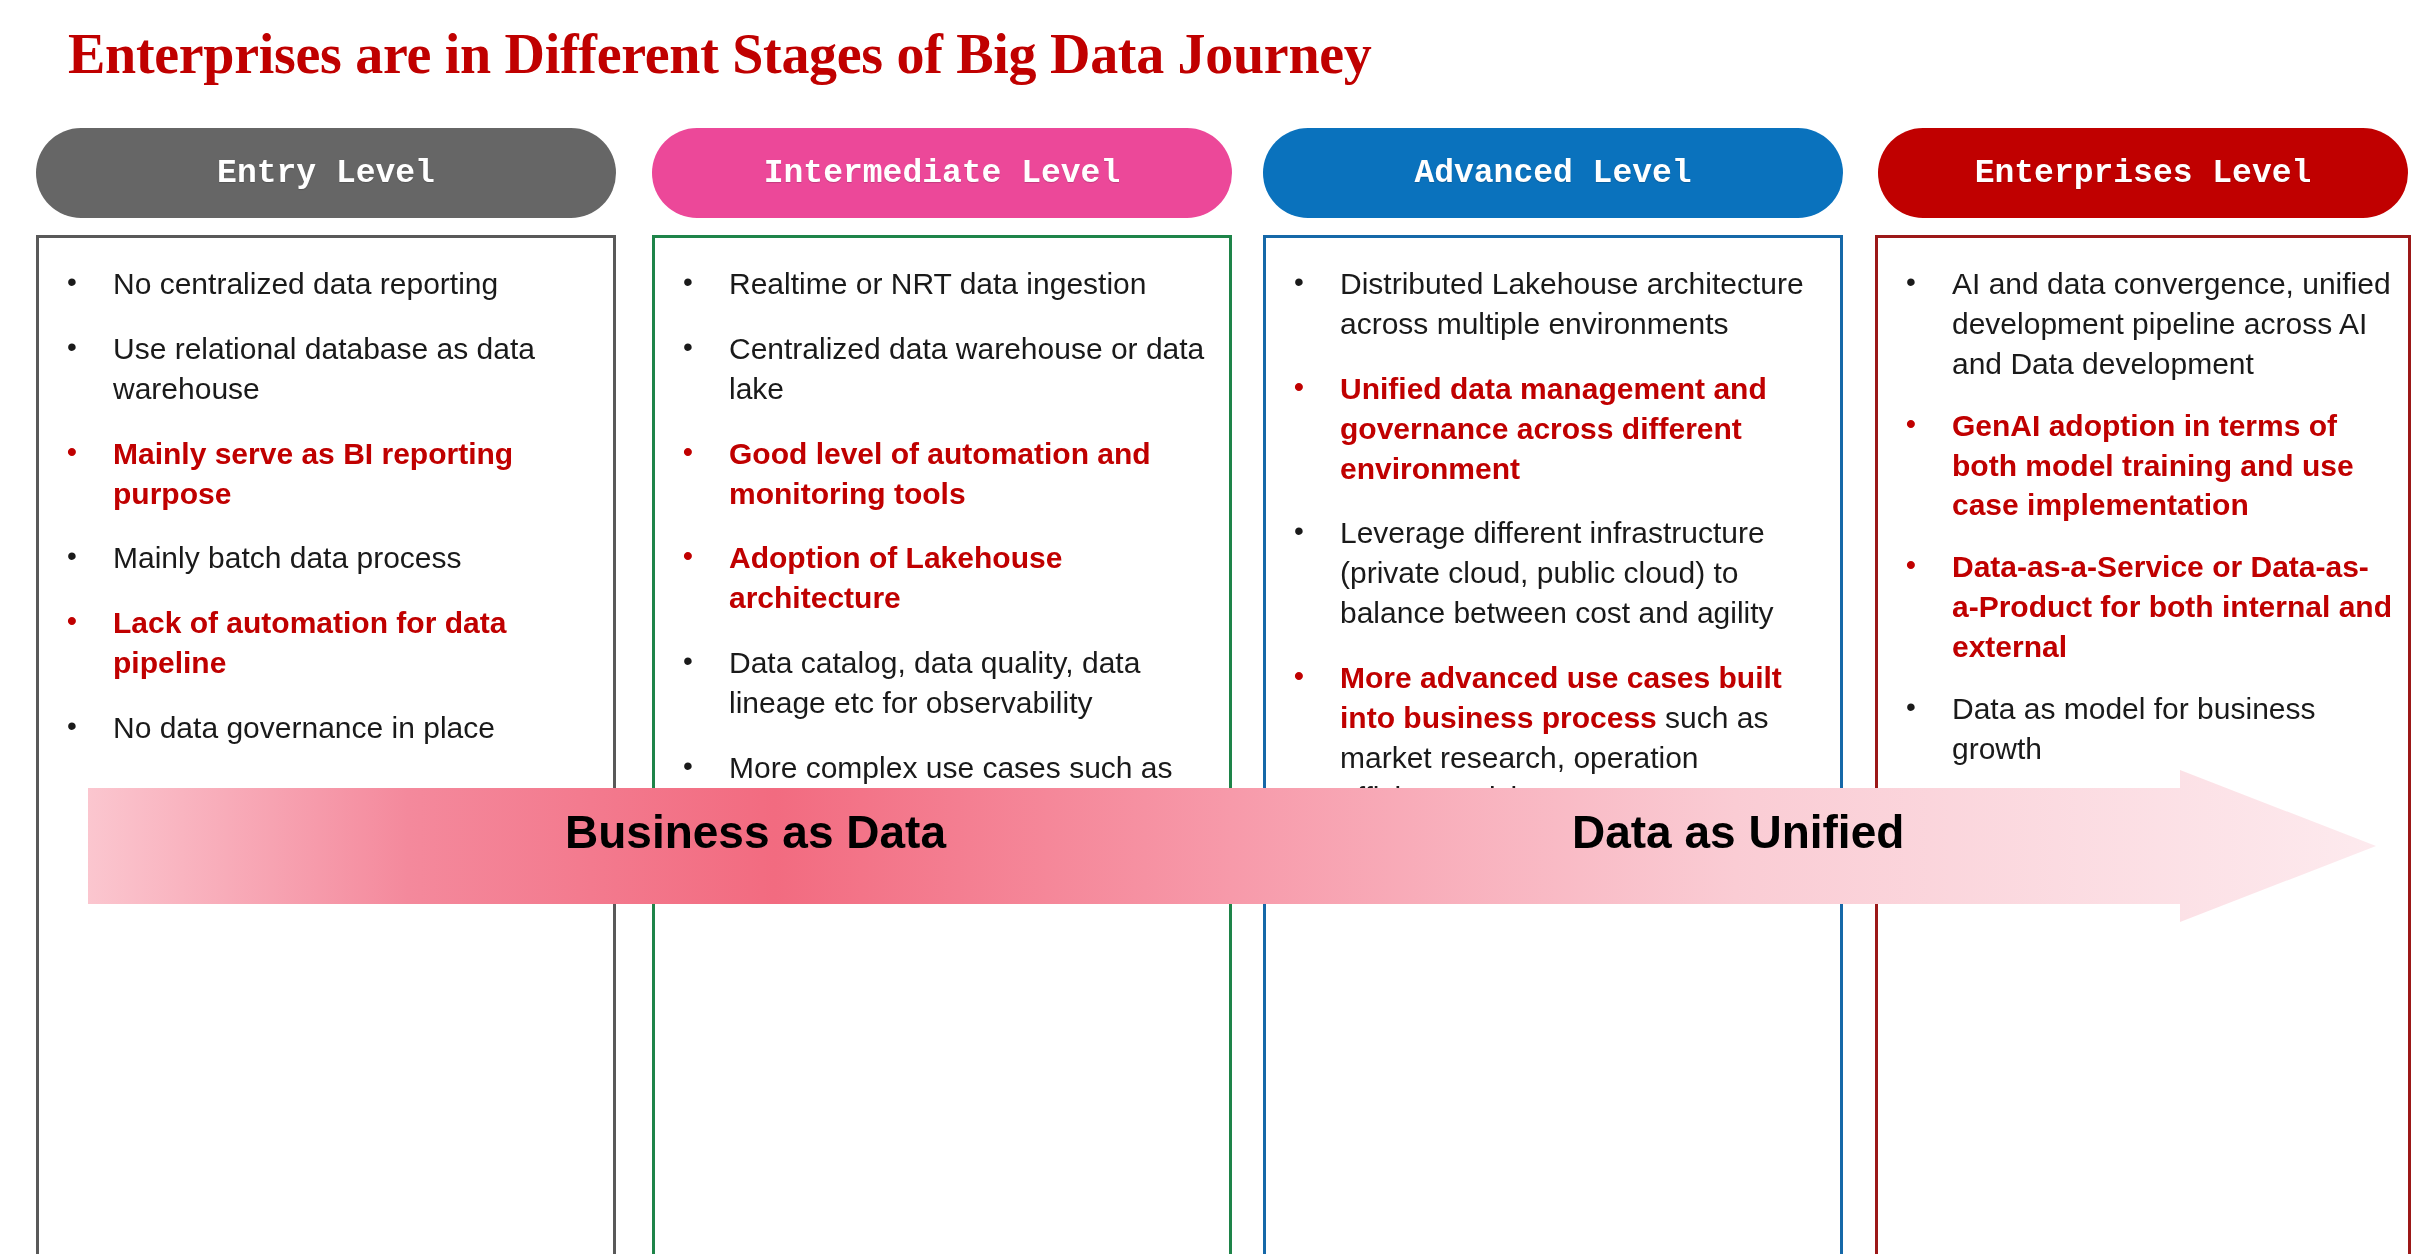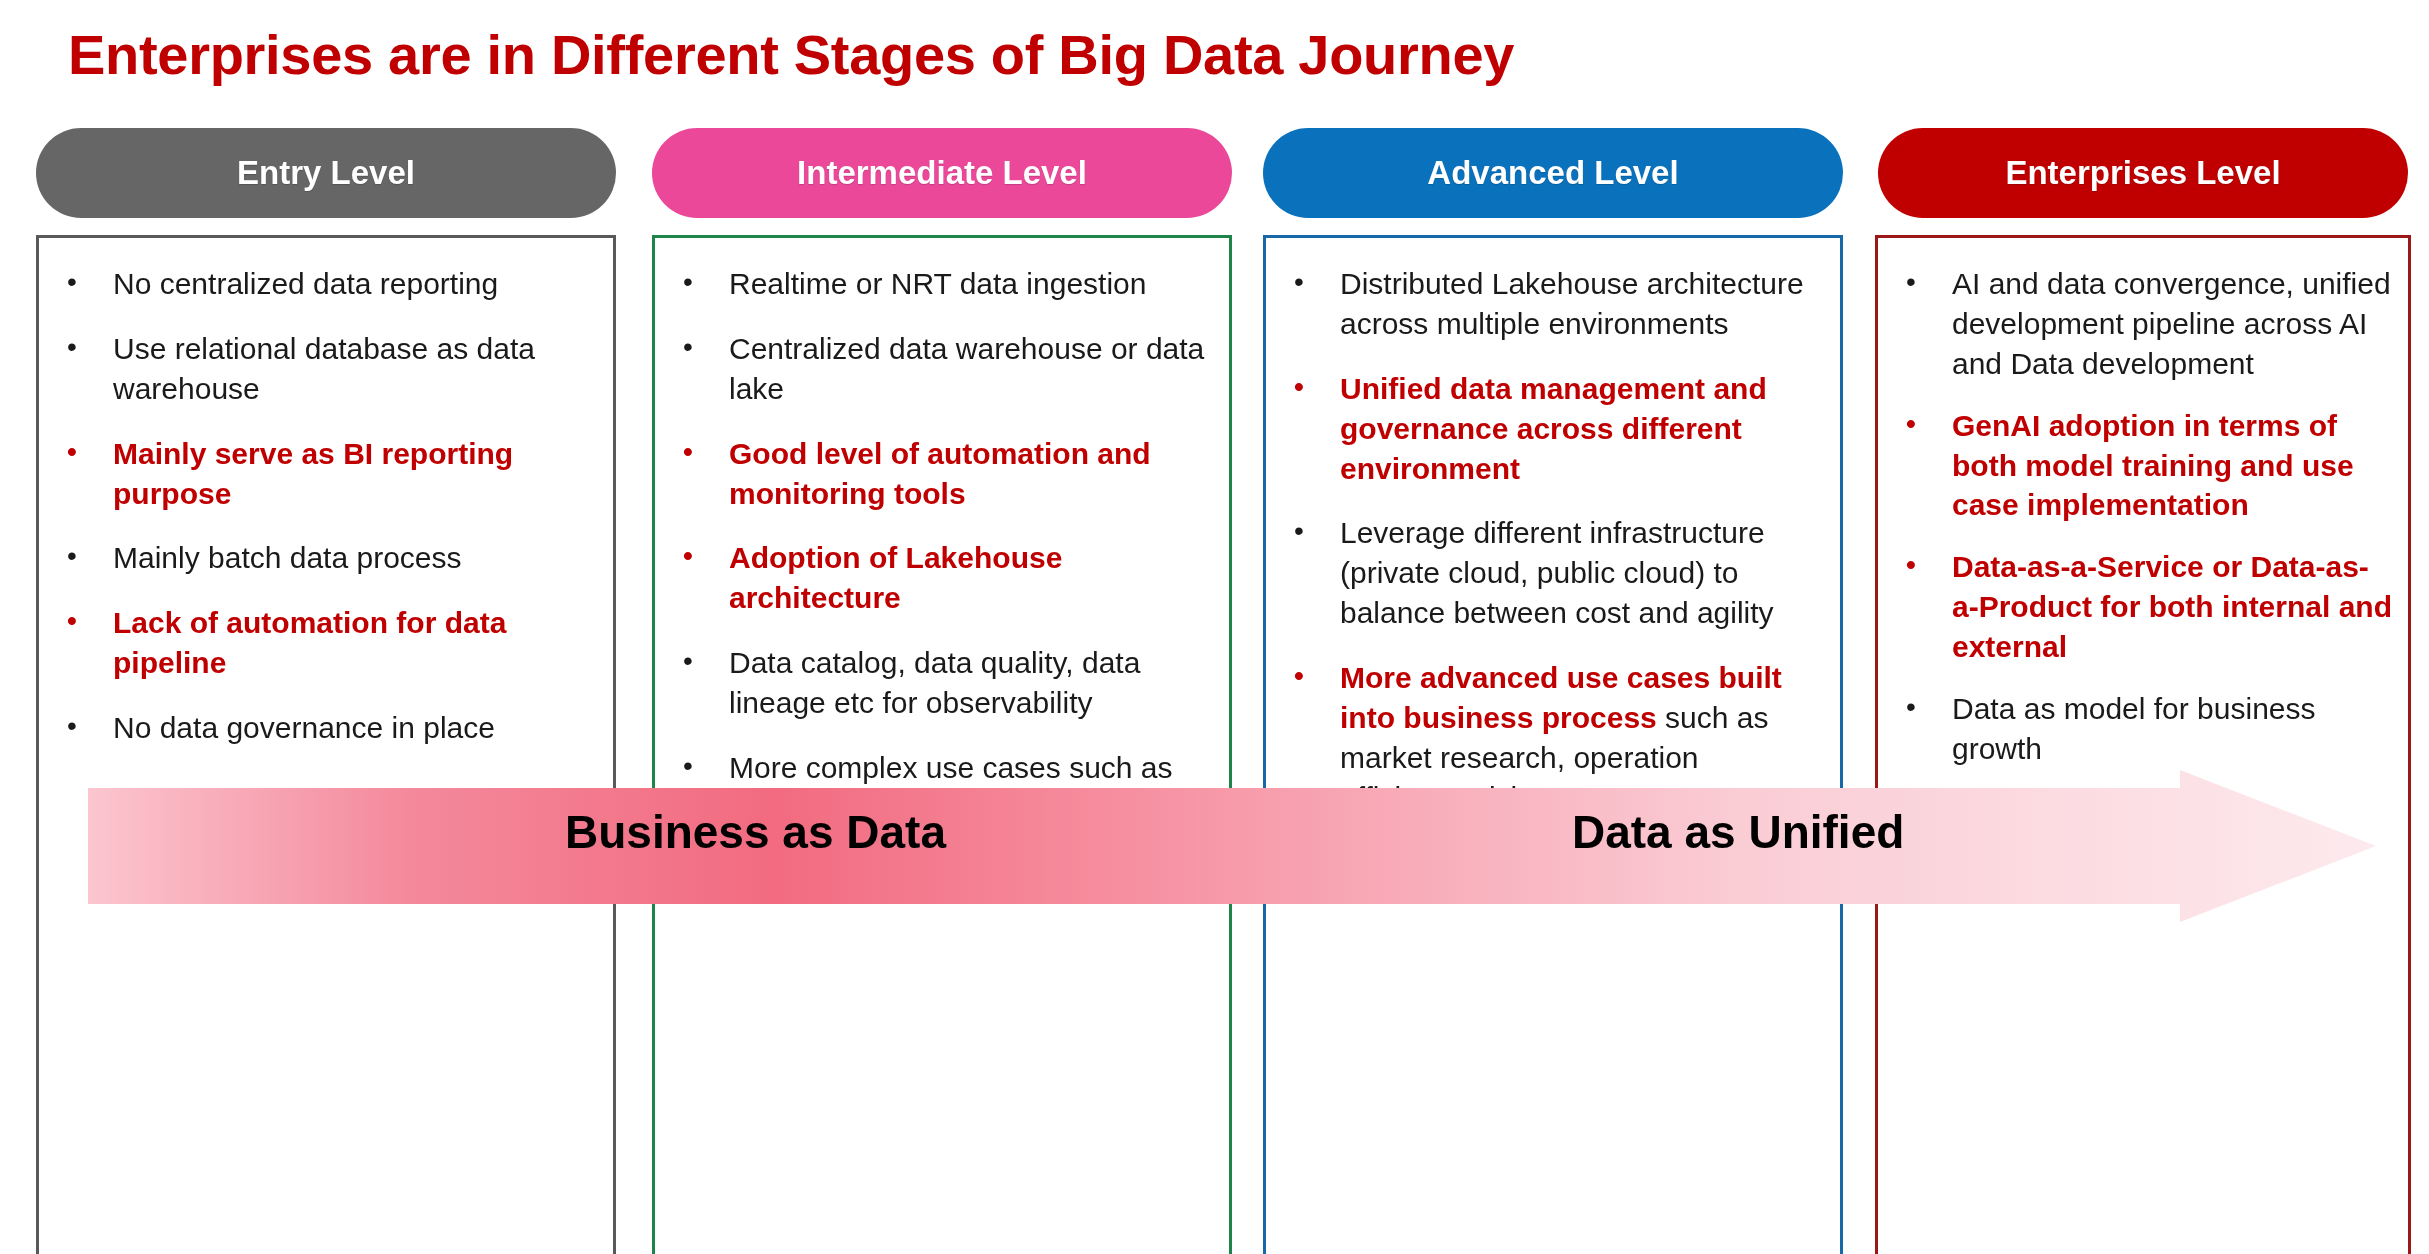--- a/index.html
+++ b/index.html
@@ -15,40 +15,42 @@
 
   
   #slide-title {
     position: absolute;
     left: 68px; top: 22px;
     font-size: 56px;
     font-weight: bold;
     color: #C00000;
     letter-spacing: -0.3px;
     white-space: nowrap;
+    font-family: Liberation Serif, serif;
   }
 
   
   .column {
     position: absolute;
     top: 128px;
   }
   .pill {
     position: absolute;
     left: 0; top: 0;
     height: 90px;
     border-radius: 45px;
     color: #ffffff;
     font-size: 33px;
     font-weight: bold;
     display: flex;
     align-items: center;
     justify-content: center;
     box-sizing: border-box;
     text-shadow: 0 1px 1px rgba(0,0,0,0.18);
+    font-family: Liberation Mono, monospace;
   }
   .panel {
     position: absolute;
     top: 107px;
     box-sizing: border-box;
     background: #ffffff;
     border-style: solid;
     border-width: 3px;
     padding: 26px 14px 10px 14px;
   }

